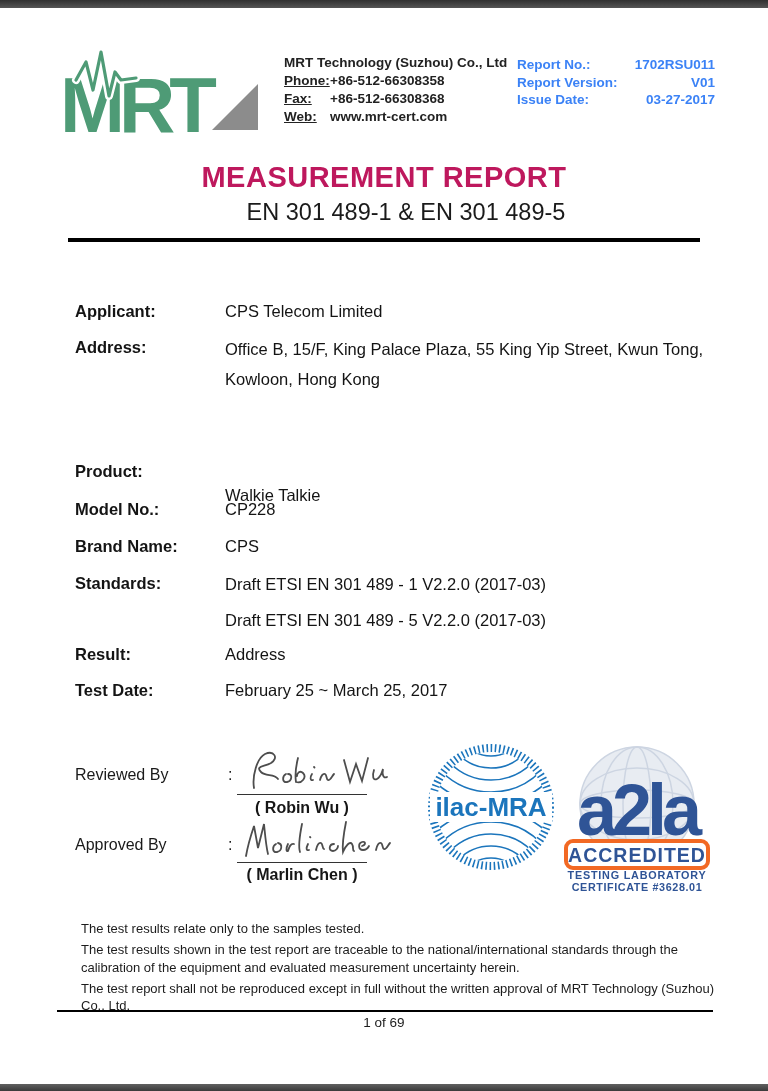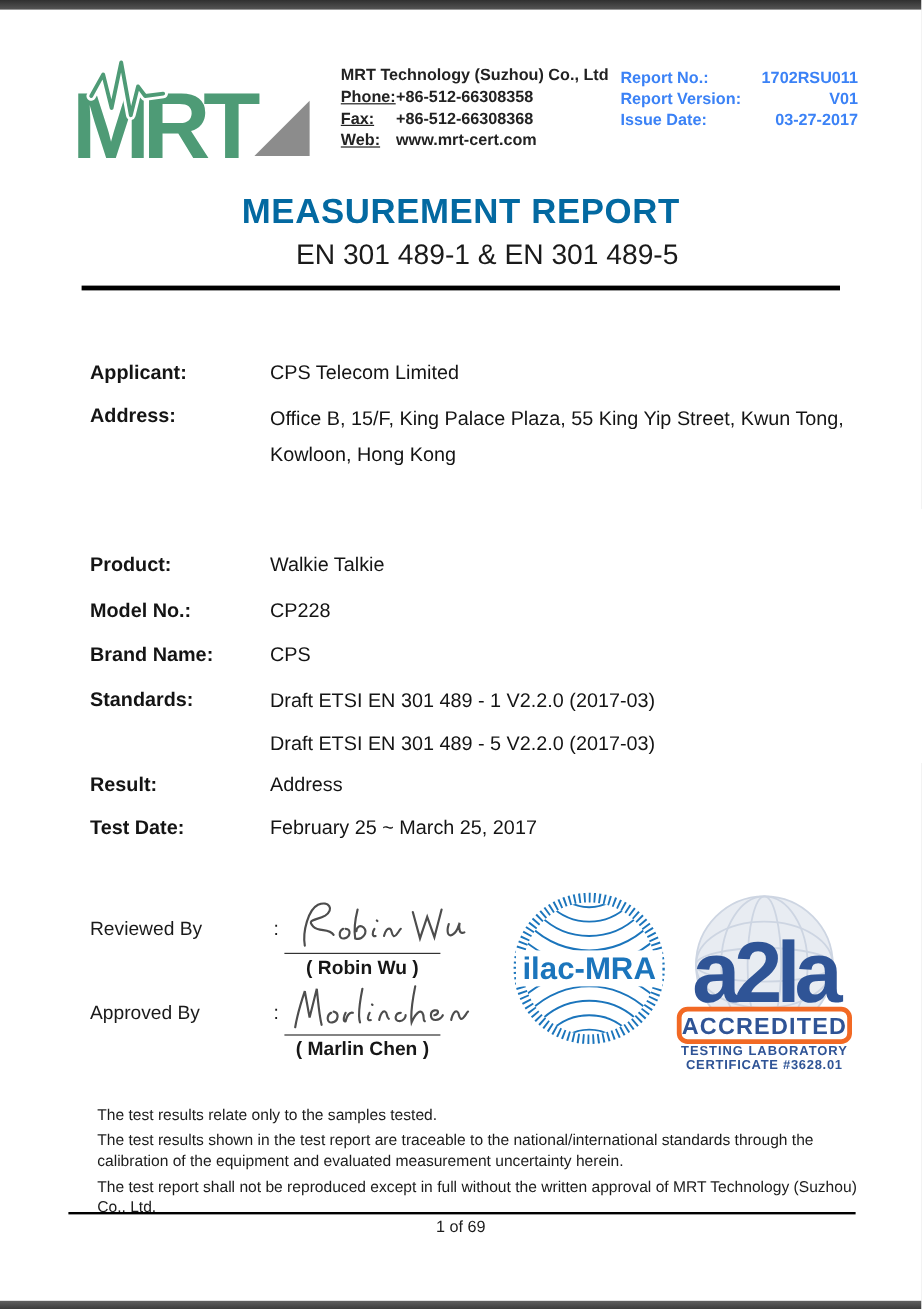--- a/index.html
+++ b/index.html
@@ -15,21 +15,21 @@
 
   
   .logo-wrap { position:absolute; left:62px; top:46px; width:200px; height:102px; }
   .company-block { position:absolute; left:284px; top:54px; font-size:13.5px; font-weight:bold; line-height:18px; color:#222; }
   .company-row { display:flex; }
   .company-row .lbl { width:46px;text-decoration:underline; }
   .meta-block { position:absolute; left:517px; top:56px; width:198px; font-size:13.5px; font-weight:bold; line-height:17.5px; color:#3b82f6; }
   .meta-row { display:flex; justify-content:space-between; }
 
   
-  .doc-title { position:absolute; left:0; top:161px; width:768px; text-align:center; font-size:29px; font-weight:bold; letter-spacing:0.5px; color:#0369a1; }
+  .doc-title { position:absolute; left:0; top:161px; width:768px; text-align:center; font-size:29px; font-weight:bold; letter-spacing:0.5px; color:#be185d; }
   .doc-subtitle { position:absolute; left:0; top:199px; width:768px; text-align:center; font-size:23.5px; color:#1a1a1a;padding-left:44px; }
   .title-rule { position:absolute; left:68px; top:238px; width:632px; height:4px; background:#000; }
 
   
   .field-label { position:absolute; left:75px; font-size:16.5px; font-weight:bold; color:#141414; }
   .field-value { position:absolute; left:225px; font-size:16.5px; color:#141414; }
   .addr-value { width:487px; line-height:30px; }
   .std-line { line-height:36px; }
 
   
@@ -98,21 +98,21 @@
   <div class="doc-subtitle">EN 301 489-1 &amp; EN 301 489-5</div>
   <div class="title-rule"></div>
 
   <div class="field-label" style="top:302px">Applicant:</div>
   <div class="field-value" style="top:302px">CPS Telecom Limited</div>
 
   <div class="field-label" style="top:338px">Address:</div>
   <div class="field-value addr-value" style="top:334px">Office B, 15/F, King Palace Plaza, 55 King Yip Street, Kwun Tong, Kowloon, Hong Kong</div>
 
   <div class="field-label" style="top:462px">Product:</div>
-  <div class="field-value" style="top:462px">Walkie Talkie</div>
+  <div class="field-value" style="top:486px">Walkie Talkie</div>
 
   <div class="field-label" style="top:500px">Model No.:</div>
   <div class="field-value" style="top:500px">CP228</div>
 
   <div class="field-label" style="top:537px">Brand Name:</div>
   <div class="field-value" style="top:537px">CPS</div>
 
   <div class="field-label" style="top:574px">Standards:</div>
   <div class="field-value std-line" style="top:566px">Draft ETSI EN 301 489 - 1 V2.2.0 (2017-03)</div>
   <div class="field-value std-line" style="top:602px">Draft ETSI EN 301 489 - 5 V2.2.0 (2017-03)</div>

